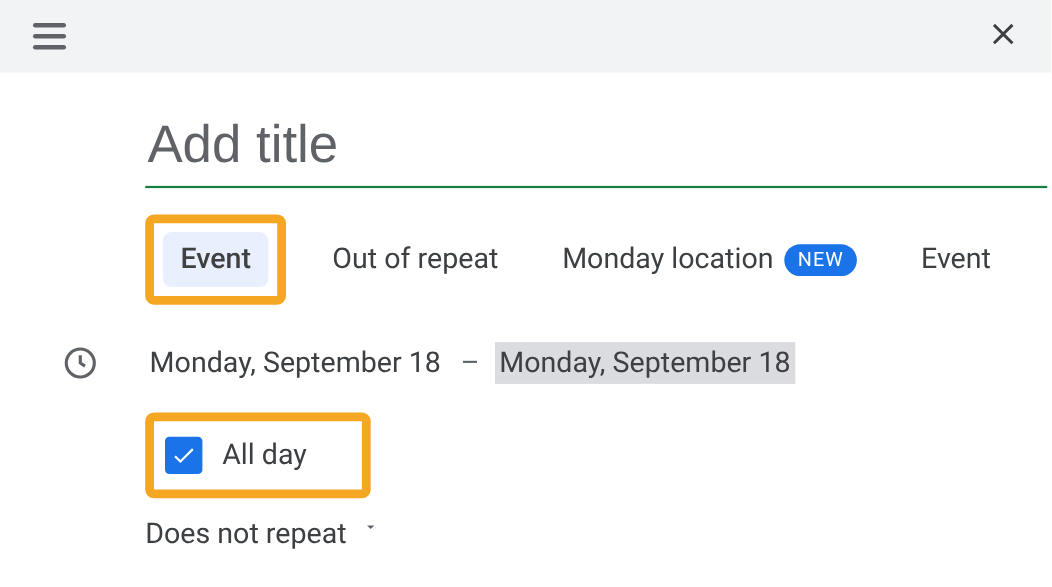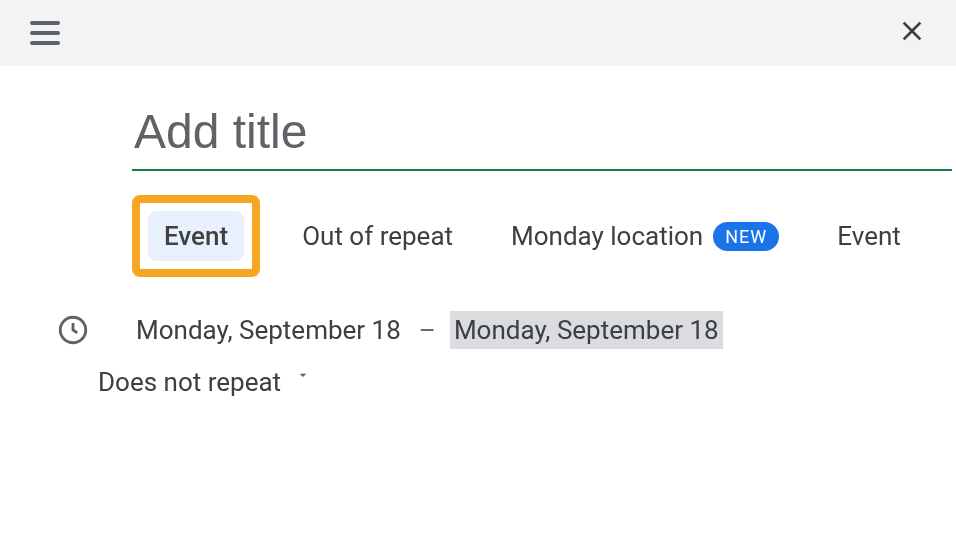--- a/index.html
+++ b/index.html
@@ -27,21 +27,21 @@
     .date-text { font-size:26px; color:#3c4043; padding:4px 4px; cursor:pointer; }
     .date-sel { background:#dadce0; }
     .dash { font-size:26px; color:#5f6368; padding:0 14px; }
 
     .allday-wrap { margin-left:76px; margin-top:26px; display:inline-flex; }
     .allday-hl { border:8px solid #f5a623; border-radius:8px; padding:14px 50px 14px 10px; display:inline-flex; align-items:center; gap:18px; }
     .cbox { width:34px; height:34px; background:#1a73e8; border-radius:4px; display:flex; align-items:center; justify-content:center; cursor:pointer; }
     .cbox svg { width:24px; height:24px; color:#fff; }
     .allday-label { font-size:26px; color:#3c4043; }
 
-    .repeat-row { margin-left:42px; margin-top:18px; display:flex; align-items:flex-start; gap:14px; cursor:pointer; }
+    .repeat-row { margin-left:76px; margin-top:18px; display:flex; align-items:flex-start; gap:14px; cursor:pointer; }
     .repeat-text { font-size:26px; color:#3c4043; }
     .caret svg { width:16px; height:16px; color:#5f6368; }
   </style>
 </head>
 <body>
 
 <div class="topbar">
   <div class="ham">
     <span></span>
       <span></span>
@@ -83,20 +83,30 @@
       <svg viewBox="0 0 24 24" fill="none" stroke="currentColor" stroke-width="2">
           <circle cx="12" cy="12" r="9"></circle>
           <path d="M12 7v5l3 2"></path>
         </svg>
     </span>
     <span class="date-text">Monday, September 18</span>
     <span class="dash">–</span>
     <span class="date-text date-sel">Monday, September 18</span>
   </div>
 
+  <div class="allday-wrap">
+    <span class="allday-hl">
+      <span class="cbox">
+        <svg viewBox="0 0 24 24">
+            <path d="M9 16.17 4.83 12l-1.42 1.41L9 19 21 7l-1.41-1.41z" fill="currentColor"></path>
+          </svg>
+      </span>
+      <span class="allday-label">All day</span>
+    </span>
+  </div>
 
   <div class="repeat-row">
     <span class="repeat-text">Does not repeat</span>
     <span class="caret">
       <svg viewBox="0 0 24 24">
           <path d="M7 10l5 5 5-5z" fill="currentColor"></path>
         </svg>
     </span>
   </div>
 

